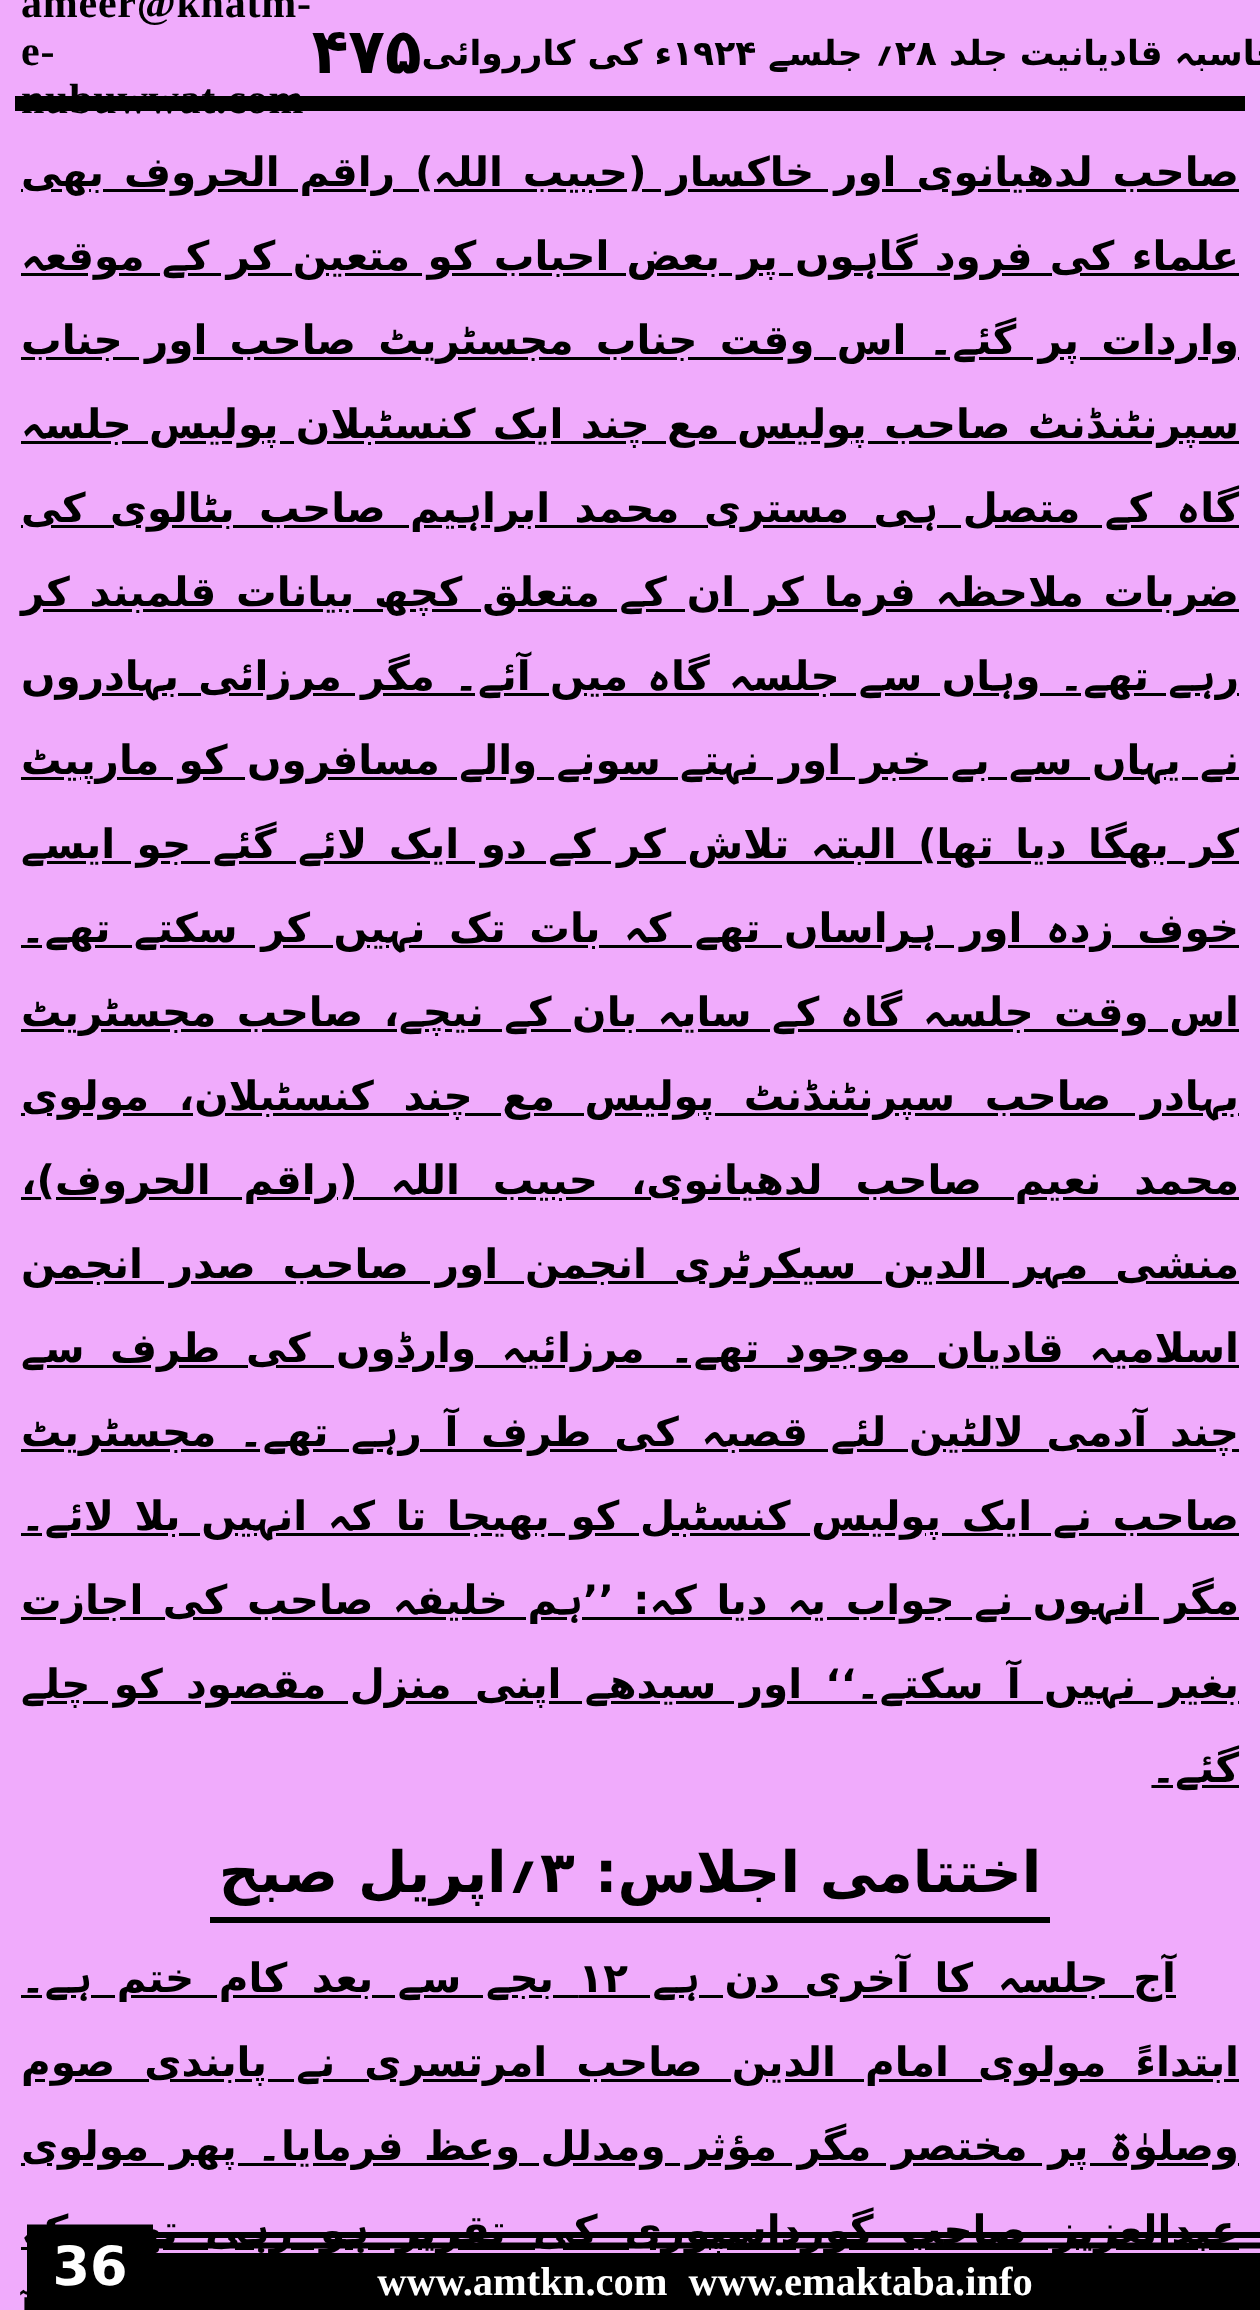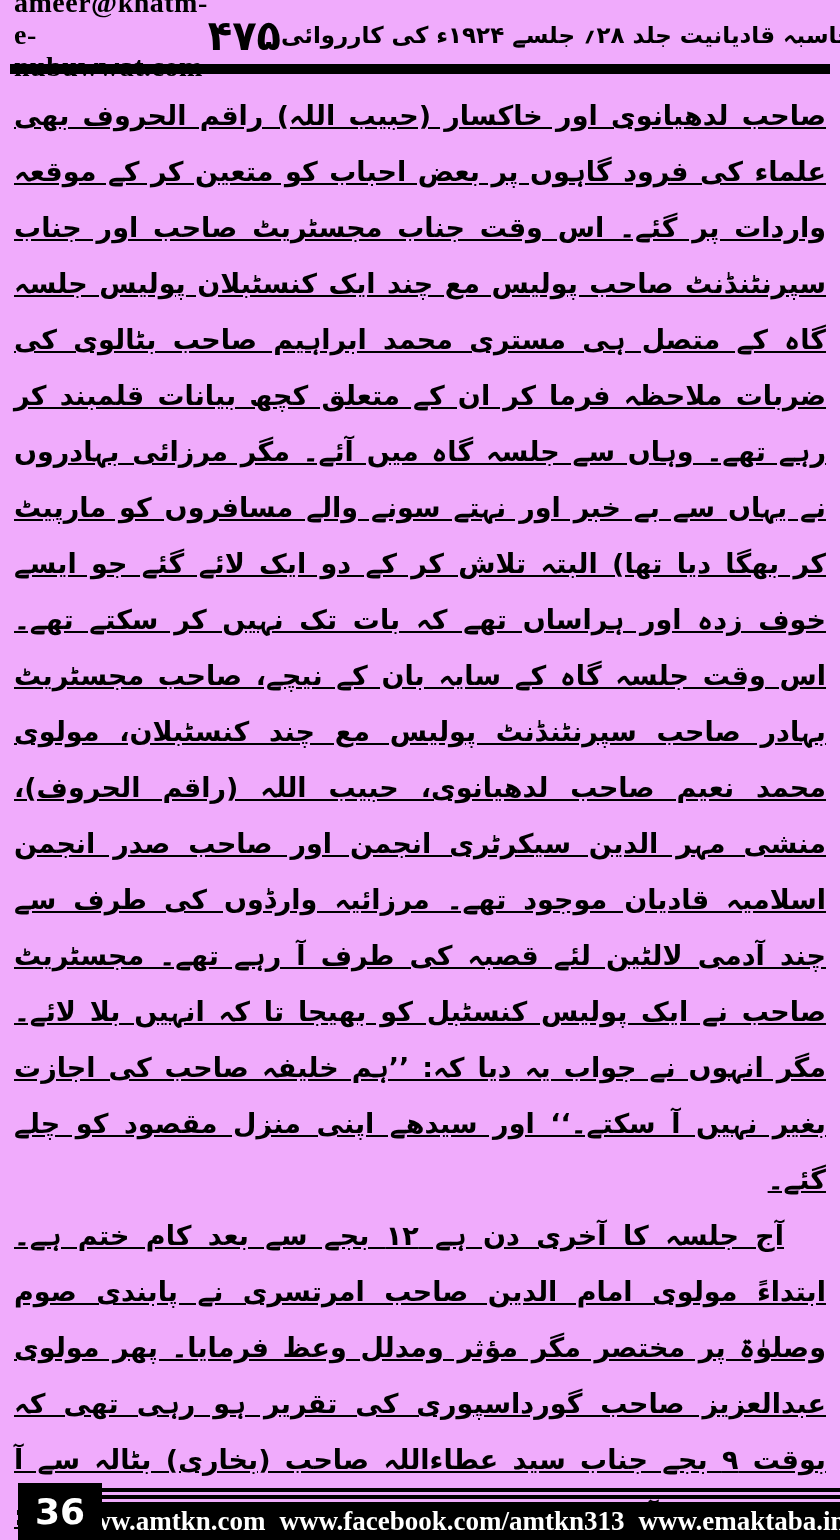--- a/index.html
+++ b/index.html
@@ -74,34 +74,36 @@
     <span class="email">ameer@khatm-e-nubuwwat.com</span>
     <span class="volume-page">۴۷۵</span>
     <span class="hdr-title">محاسبہ قادیانیت جلد ۲۸؍ جلسے ۱۹۲۴ء کی کارروائی</span>
   </header>
 
   <div class="rule"></div>
 
   <main class="body">
     <p class="para">صاحب لدھیانوی اور خاکسار (حبیب اللہ) راقم الحروف بھی علماء کی فرود گاہوں پر بعض احباب کو متعین کر کے موقعہ واردات پر گئے۔ اس وقت جناب مجسٹریٹ صاحب اور جناب سپرنٹنڈنٹ صاحب پولیس مع چند ایک کنسٹبلان پولیس جلسہ گاہ کے متصل ہی مستری محمد ابراہیم صاحب بٹالوی کی ضربات ملاحظہ فرما کر ان کے متعلق کچھ بیانات قلمبند کر رہے تھے۔ وہاں سے جلسہ گاہ میں آئے۔ مگر مرزائی بہادروں نے یہاں سے بے خبر اور نہتے سونے والے مسافروں کو مارپیٹ کر بھگا دیا تھا) البتہ تلاش کر کے دو ایک لائے گئے جو ایسے خوف زدہ اور ہراساں تھے کہ بات تک نہیں کر سکتے تھے۔ اس وقت جلسہ گاہ کے سایہ بان کے نیچے، صاحب مجسٹریٹ بہادر صاحب سپرنٹنڈنٹ پولیس مع چند کنسٹبلان، مولوی محمد نعیم صاحب لدھیانوی، حبیب اللہ (راقم الحروف)، منشی مہر الدین سیکرٹری انجمن اور صاحب صدر انجمن اسلامیہ قادیان موجود تھے۔ مرزائیہ وارڈوں کی طرف سے چند آدمی لالٹین لئے قصبہ کی طرف آ رہے تھے۔ مجسٹریٹ صاحب نے ایک پولیس کنسٹبل کو بھیجا تا کہ انہیں بلا لائے۔ مگر انہوں نے جواب یہ دیا کہ: ’’ہم خلیفہ صاحب کی اجازت بغیر نہیں آ سکتے۔‘‘ اور سیدھے اپنی منزل مقصود کو چلے گئے۔</p>
 
+    <h2 class="heading">
+      <span class="heading-text">اختتامی اجلاس: ۳؍اپریل صبح</span>
+    </h2>
 
     <p class="para indent">آج جلسہ کا آخری دن ہے ۱۲ بجے سے بعد کام ختم ہے۔ ابتداءً مولوی امام الدین صاحب امرتسری نے پابندی صوم وصلوٰۃ پر مختصر مگر مؤثر ومدلل وعظ فرمایا۔ پھر مولوی عبدالعزیز صاحب گورداسپوری کی تقریر ہو رہی تھی کہ بوقت ۹ بجے جناب سید عطاءاللہ صاحب (بخاری) بٹالہ سے آ پہنچے اور آتے ہی تقریر فرمانی شروع کی کہا کہ: ’’حضرات! اس مقدس اور پیغمبر زا سرزمین پر میری حاضری کا یہ پہلا موقع ہے جہاں ایک نبی گزر چکا ہے۔ مسلمانوں پر عجب مصیبت کا وقت ہے اور فرمایا کہ میں بے وقت پہنچا ہوں آپ لوگ مجھ سے پہلے بہت کچھ کہہ چکے ہیں۔ میں مختصر ہی کہوں گا۔ اس لئے کہ (رات کی مارپیٹ کی طرف اشارہ کر کے) بہت کچھ تو آپ کو رات کو سمجھا دیا گیا ہے اور باقی آئندہ سمجھا دیئے جاؤ گے۔ مسئلہ خلافت عرصہ سے معرض خطر میں تھا، مسلمانوں کی باہمی تفرقہ اندازی میں مخالفین کامیاب ہو گئے تھے۔ مجھے مرزائی اخبار الحکم کے حوالہ سے کہا گیا ہے کہ جس خلافت پر عطاء اللہ شاہ</p>
   </main>
 
   <footer class="footer">
     <div class="page-num-box">
       <span>36</span>
     </div>
     <div class="bar-wrap">
       <div class="rules">
         <div class="r"></div>
         <div class="r"></div>
       </div>
       <div class="links-bar">
         <span>www.amtkn.com</span>
-        <span>www.facebook.com/amtkn313</span>
         <span>www.emaktaba.info</span>
       </div>
     </div>
   </footer>
 
 </div>
 
 </body></html>

